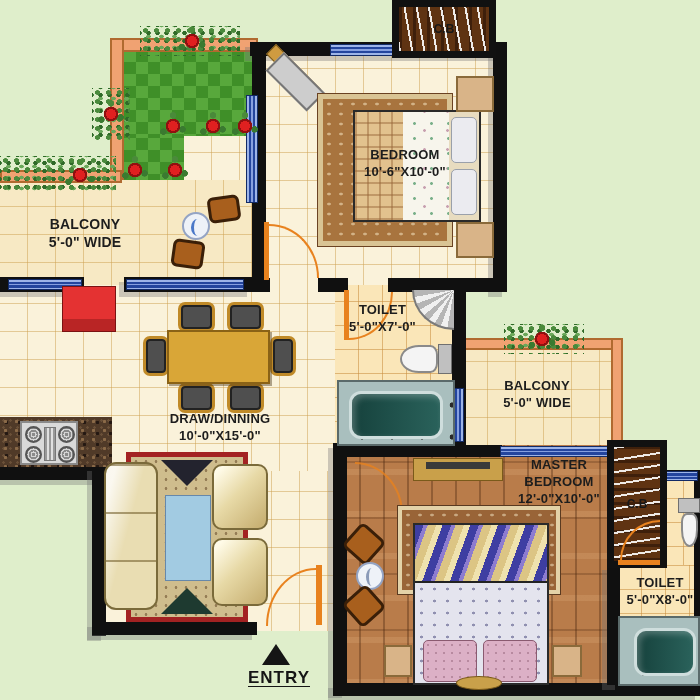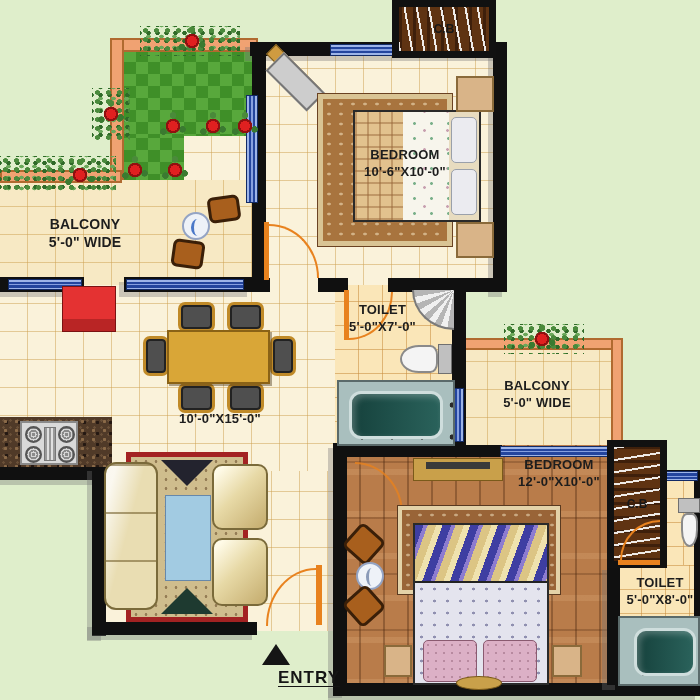--- a/index.html
+++ b/index.html
@@ -263,31 +263,33 @@
   </div>
   <div class="abs rlabel" style="left:345px;top:147px;width:120px;">
     <span>BEDROOM</span>
     <span>10'-6"X10'-0"</span>
   </div>
   <div class="abs rlabel" style="left:340px;top:302px;width:85px;">
     <span>TOILET</span>
     <span>5'-0"X7'-0"</span>
   </div>
   <div class="abs rlabel" style="left:145px;top:411px;width:150px;">
+    <span>DRAW/DINNING</span>
     <span>10'-0"X15'-0"</span>
   </div>
   <div class="abs rlabel" style="left:482px;top:378px;width:110px;">
     <span>BALCONY</span>
     <span>5'-0" WIDE</span>
   </div>
   <div class="abs rlabel" style="left:498px;top:457px;width:122px;">
+    <span>MASTER</span>
     <span>BEDROOM</span>
     <span>12'-0"X10'-0"</span>
   </div>
   <div class="abs rlabel" style="left:620px;top:575px;width:80px;">
     <span>TOILET</span>
     <span>5'-0"X8'-0"</span>
   </div>
 
   <div class="abs entrytri" style="left:262px;top:644px;"></div>
-  <div class="abs entrytxt" style="left:248px;top:668px;width:92px;text-align:right;">ENTRY</div>
+  <div class="abs entrytxt" style="left:248px;top:668px;width:92px;text-align:left;">ENTRY</div>
 
 </div>
 
 </body></html>

